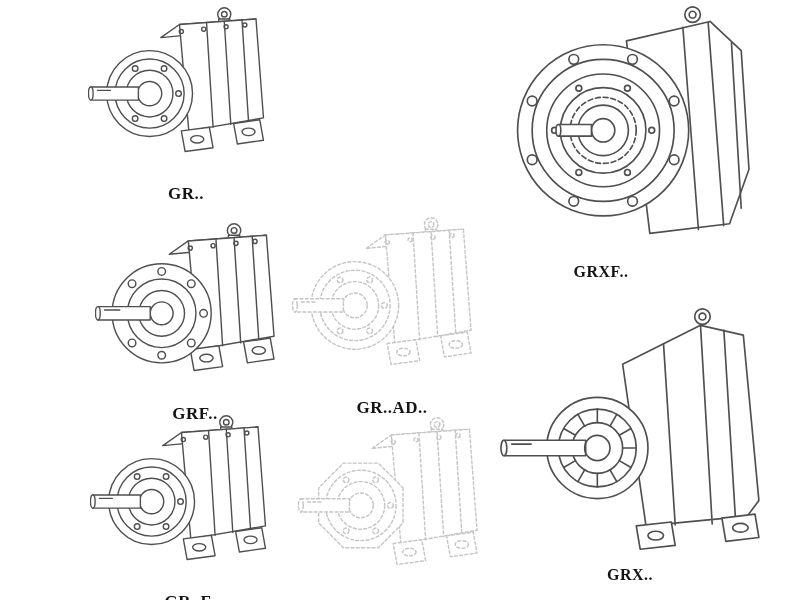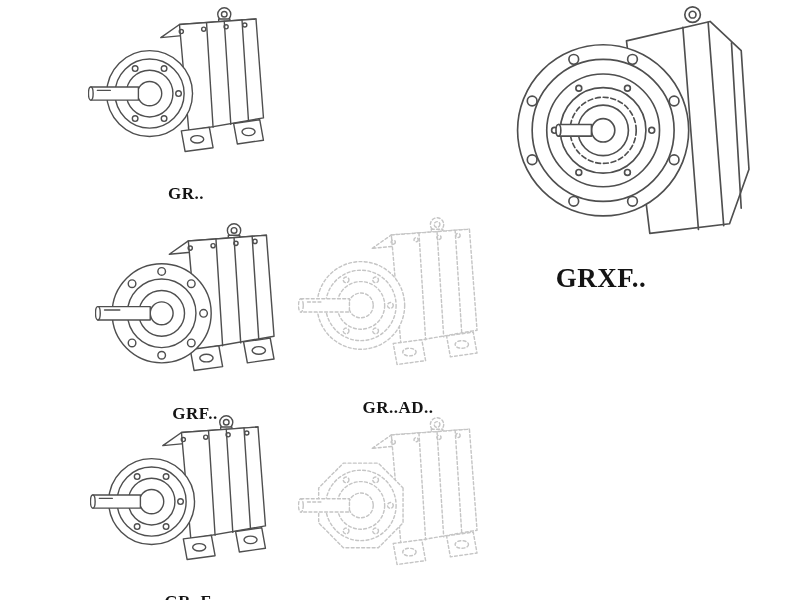--- a/index.html
+++ b/index.html
@@ -33,27 +33,27 @@
   .fig.ghost .drawing{ color:var(--faint); }
   .fig.ghost .drawing use{ stroke-dasharray:3 2.5; }
   .fig-label{
     font-weight:bold;
     font-size:17px;
     letter-spacing:0.5px;
     color:var(--label);
     margin-top:3px;
     white-space:nowrap;
   }
-  .fig-label.lg{ font-size:27px; }
+  .fig-label.lg{ font-size:16px; }
   
   .pos-gr    { left:88px;  top:4px;   width:196px; }
   .pos-grz   { left:296px; top:4px;   width:196px; }
   .pos-grxf  { left:502px; top:2px;   width:282px; }
   .pos-grf   { left:95px;  top:220px; width:200px; }
-  .pos-gr-ad { left:298px; top:214px; width:200px; }
+  .pos-gr-ad { left:292px; top:214px; width:200px; }
   .pos-gr-f  { left:90px;  top:412px; width:196px; }
   .pos-gr-am { left:298px; top:414px; width:200px; }
   .pos-grx   { left:500px; top:302px; width:292px; }
   .pos-grxf .fig-label{ margin-top:8px; margin-right:84px; }
   .pos-grx  .fig-label{ margin-top:6px; margin-right:32px; }
   .defs-hidden{ position:absolute; width:0; height:0; overflow:hidden; }
 </style>
 </head>
 <body>
 
@@ -245,14 +245,20 @@
     <figcaption class="fig-label">GR..F</figcaption>
   </figure>
 
   <figure class="fig ghost pos-gr-am">
     <svg class="drawing" viewBox="0 0 210 190" xmlns="http://www.w3.org/2000/svg">
         <use href="#gb-foot2"></use>
       </svg>
     <figcaption class="fig-label">GR..AM..</figcaption>
   </figure>
 
+  <figure class="fig pos-grx">
+    <svg class="drawing" viewBox="0 0 300 265" xmlns="http://www.w3.org/2000/svg">
+        <use href="#gb-big"></use>
+      </svg>
+    <figcaption class="fig-label lg">GRX..</figcaption>
+  </figure>
 
 </div>
 
 </body></html>

